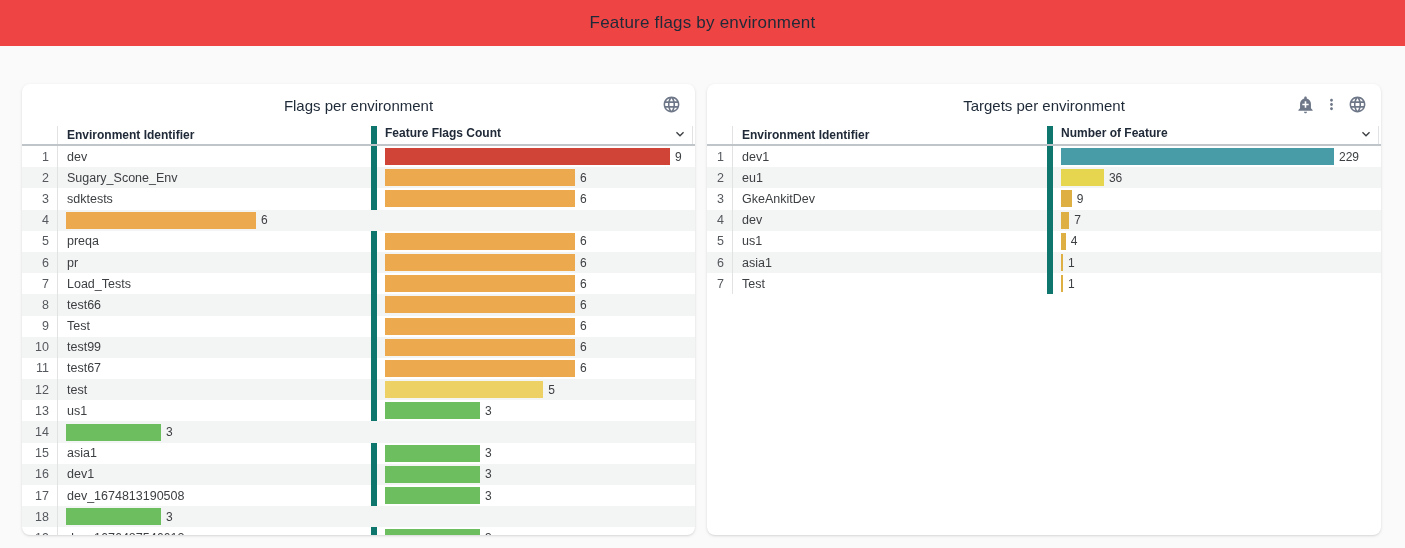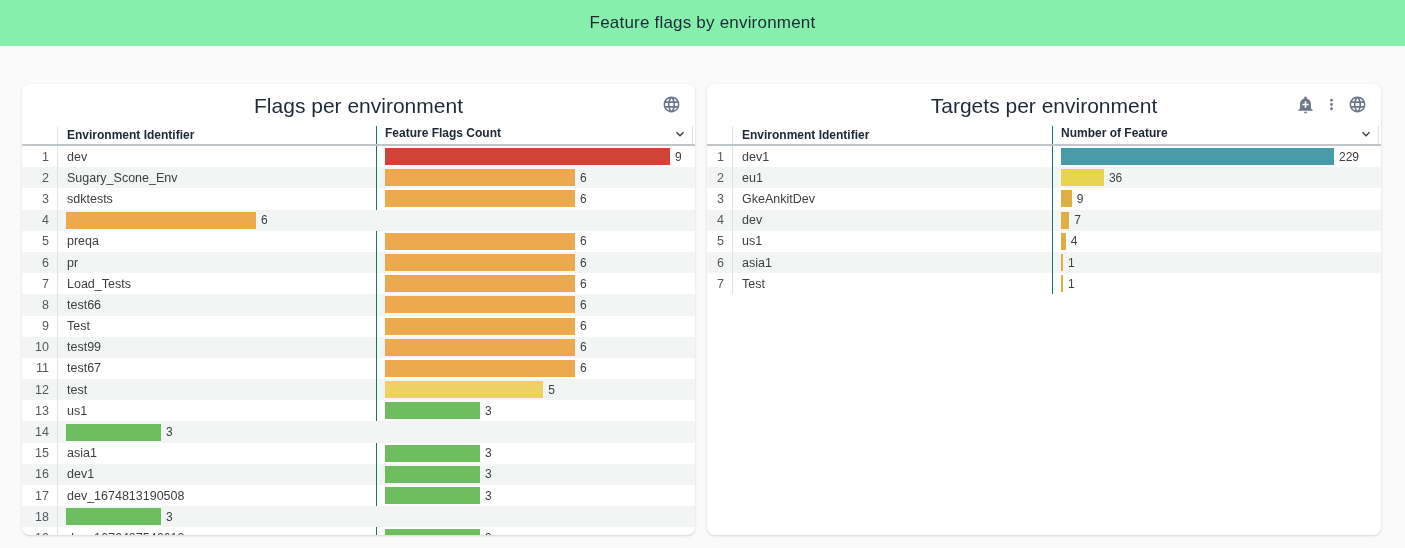--- a/index.html
+++ b/index.html
@@ -1,45 +1,45 @@
 <!DOCTYPE html>
 <html><head>
 <meta charset="utf-8">
 <style>
   * { margin:0; padding:0; box-sizing:border-box; }
   html,body { width:1405px; height:548px; overflow:hidden; }
   body { background:#fafafa; font-family:"Liberation Sans", sans-serif; position:relative; }
 
-  .topbar { position:absolute; left:0; top:0; width:1405px; height:46px; background:#86efac;
+  .topbar { position:absolute; left:0; top:0; width:1405px; height:46px; background:#ef4444;
             display:flex; align-items:center; justify-content:center; }
   .page-title { font-size:17px; font-weight:500; color:#1f2a38; letter-spacing:.2px; }
 
   .card { position:absolute; top:84px; height:451px; background:#ffffff; border-radius:8px;
           box-shadow:0 1px 2px rgba(0,0,0,.10), 0 1px 4px rgba(0,0,0,.06); overflow:hidden; }
   .card.c0 { left:22px;  width:673px; }
   .card.c1 { left:707px; width:674px; }
 
   .card-head { position:relative; height:42px; }
   .chart-title { position:absolute; left:0; right:0; top:0; height:42px; line-height:44px;
-                 text-align:center; font-size:21px; font-weight:400; color:#1f2a38; }
+                 text-align:center; font-size:15px; font-weight:400; color:#1f2a38; }
   .head-icons { position:absolute; right:14px; top:11px; display:flex; gap:7px; align-items:center; }
   .icon-btn { width:19px; height:19px; display:inline-flex; align-items:center; justify-content:center; cursor:pointer; }
   .icon-btn svg { width:19px; height:19px; fill:#6e7788; }
   .icon-btn.kebab svg { width:17px; height:17px; }
 
   .thead { display:flex; height:20px; align-items:center; border-bottom:2px solid #bfc5c9;
            font-size:12px; font-weight:700; color:#202a38; }
   .trow  { display:flex; height:21.2px; align-items:center; font-size:12.5px; color:#3d4043; }
   .trow:nth-child(even) { background:#f3f4f4; }
 
   .cell-num  { text-align:right; padding-right:8px; color:#55595e; border-right:1px solid #e0e2e4;
                align-self:stretch; display:flex; align-items:center; justify-content:flex-end; }
   .c0 .cell-num { width:36px; }
   .c1 .cell-num { width:26px; }
-  .cell-name { padding-left:9px; border-right:1px solid #0f766e; align-self:stretch;
+  .cell-name { padding-left:9px; border-right:6px solid #0f766e; align-self:stretch;
                display:flex; align-items:center; white-space:nowrap; overflow:hidden; }
   .c0 .cell-name { width:319px; }
   .c1 .cell-name { width:320px; }
   .cell-bar  { flex:1; display:flex; align-items:center; padding-left:8px; }
 
   .thead .cell-bar { justify-content:space-between; padding-right:4px; border-right:1px solid #e0e2e4;
                      align-self:stretch; align-items:flex-start; margin-right:2px; }
   .sort-chevron { width:16px; height:16px; fill:#3c4043; cursor:pointer; flex:0 0 auto; }
 
   .bar { height:17px; flex:0 0 auto; }

